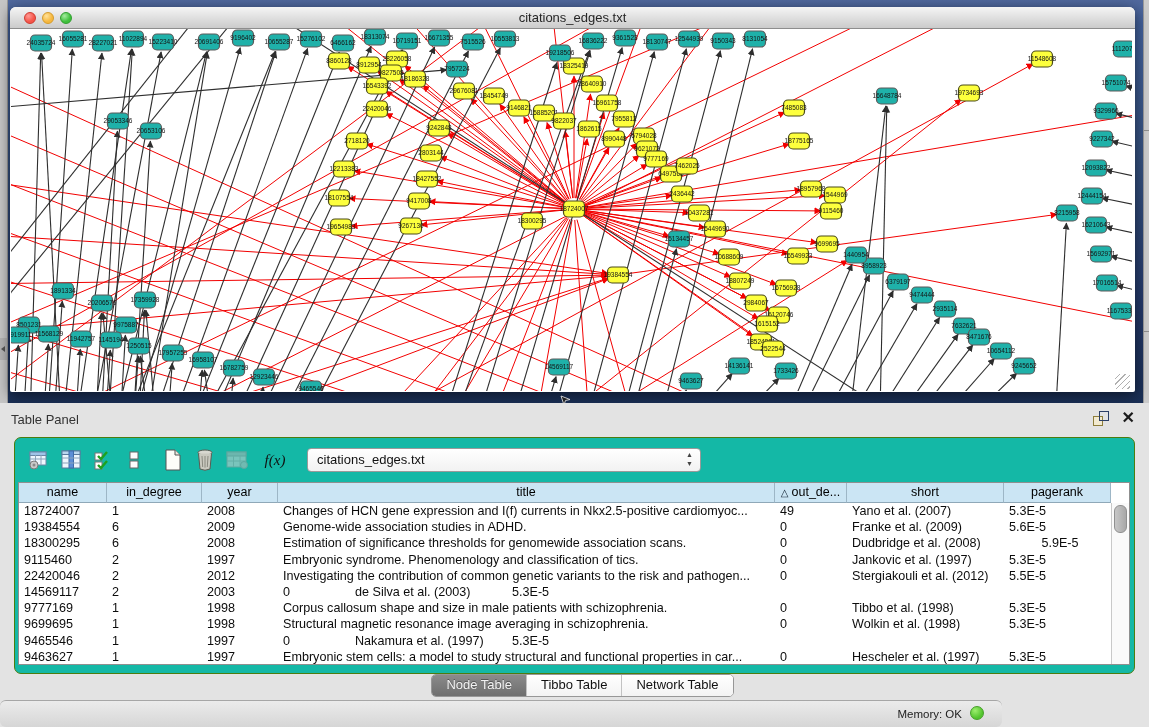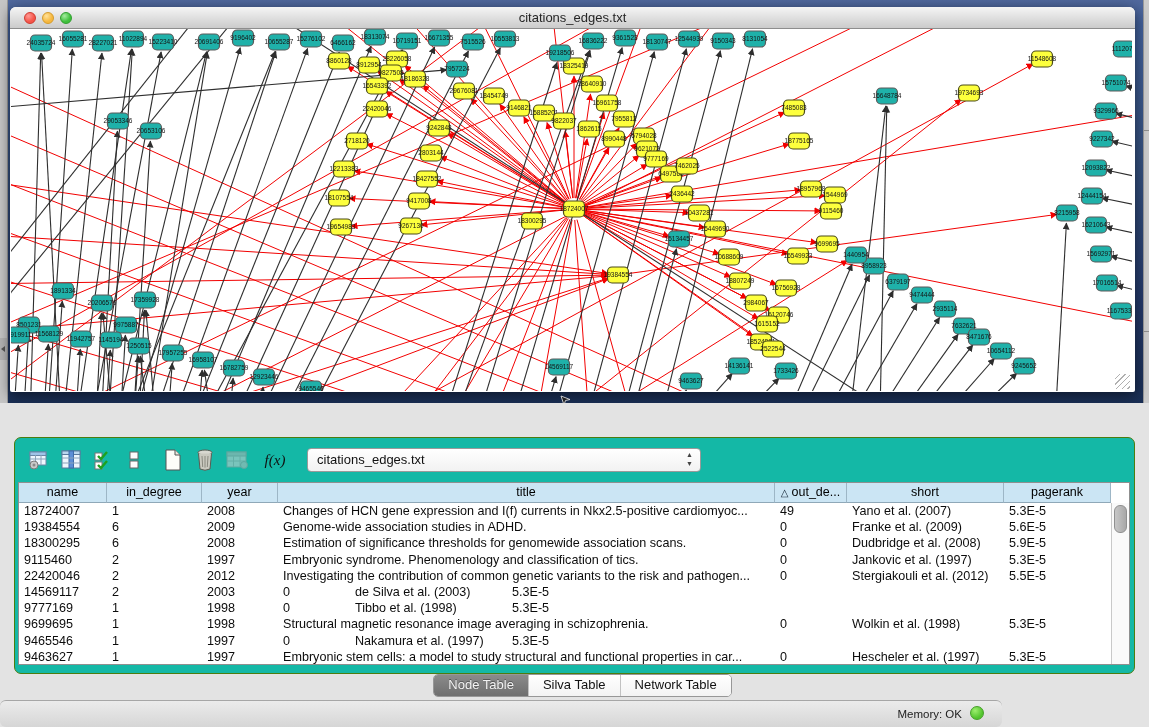--- a/index.html
+++ b/index.html
@@ -773,20 +773,28 @@
     </div>
 
     <div class="cursor">
       <svg width="12" height="12">
           <path d="M1,1 L10,4.5 L5.5,5.5 L4,10 Z" fill="#222" stroke="#eee" stroke-width="0.8"></path>
         </svg>
     </div>
   </div>
 
   <div class="table-panel">
+    <div class="panel-header">
+      <span class="panel-title">Table Panel</span>
+      <span class="float-btn">
+          <span class="sq1"></span>
+          <span class="sq2"></span>
+        </span>
+      <span class="close-btn">✕</span>
+    </div>
 
     <div class="panel-box">
       <div class="toolbar">
         <div class="tb-btn">
           <svg width="22" height="22">
               <rect x="2" y="3" width="16" height="13" fill="#eef6fd" stroke="#6b86a5"></rect>
               <rect x="2" y="3" width="16" height="3.5" fill="#9fc4e8" stroke="#6b86a5"></rect>
               <line x1="7.5" y1="6" x2="7.5" y2="16" stroke="#8aa2ba"></line>
               <line x1="13" y1="6" x2="13" y2="16" stroke="#8aa2ba"></line>
               <line x1="2" y1="10" x2="18" y2="10" stroke="#8aa2ba"></line>
@@ -882,21 +890,21 @@
               <div class="td" style="width: 157px;">Franke et al. (2009)</div>
               <div class="td" style="width: 107px;">5.6E-5</div>
             </div>
             <div class="tr">
               <div class="td" style="width: 88px;">18300295</div>
               <div class="td" style="width: 95px;">6</div>
               <div class="td" style="width: 76px;">2008</div>
               <div class="td" style="width: 497px;">Estimation of significance thresholds for genomewide association scans.</div>
               <div class="td" style="width: 72px;">0</div>
               <div class="td" style="width: 157px;">Dudbridge et al. (2008)</div>
-              <div class="td" style="width: 107px;">5.9E-5</div>
+              <div class="td" style="width: 107px; text-align: center;">5.9E-5</div>
             </div>
             <div class="tr">
               <div class="td" style="width: 88px;">9115460</div>
               <div class="td" style="width: 95px;">2</div>
               <div class="td" style="width: 76px;">1997</div>
               <div class="td" style="width: 497px;">Embryonic syndrome. Phenomenology and classification of tics.</div>
               <div class="td" style="width: 72px;">0</div>
               <div class="td" style="width: 157px;">Jankovic et al. (1997)</div>
               <div class="td" style="width: 107px;">5.3E-5</div>
             </div>
@@ -914,20 +922,21 @@
               <div class="td" style="width: 95px;">2</div>
               <div class="td" style="width: 76px;">2003</div>
               <div class="td" style="width: 72px;">0</div>
               <div class="td" style="width: 157px;">de Silva et al. (2003)</div>
               <div class="td" style="width: 107px;">5.3E-5</div>
             </div>
             <div class="tr">
               <div class="td" style="width: 88px;">9777169</div>
               <div class="td" style="width: 95px;">1</div>
               <div class="td" style="width: 76px;">1998</div>
+              <div class="td" style="width: 497px;">Corpus callosum shape and size in male patients with schizophrenia.</div>
               <div class="td" style="width: 72px;">0</div>
               <div class="td" style="width: 157px;">Tibbo et al. (1998)</div>
               <div class="td" style="width: 107px;">5.3E-5</div>
             </div>
             <div class="tr">
               <div class="td" style="width: 88px;">9699695</div>
               <div class="td" style="width: 95px;">1</div>
               <div class="td" style="width: 76px;">1998</div>
               <div class="td" style="width: 497px;">Structural magnetic resonance image averaging in schizophrenia.</div>
               <div class="td" style="width: 72px;">0</div>
@@ -954,21 +963,21 @@
           </div>
         <div class="vscroll">
           <div class="thumb"></div>
         </div>
       </div>
     </div>
 
     <div class="tabs">
       <div class="tabstrip" id="tabstrip">
           <div class="tab active">Node Table</div>
-          <div class="tab">Silva Table</div>
+          <div class="tab">Tibbo Table</div>
           <div class="tab">Network Table</div>
         </div>
     </div>
   </div>
 
   <div class="statusbar">
     <span class="mem">Memory: OK</span>
     <span class="led"></span>
   </div>
 </div>

